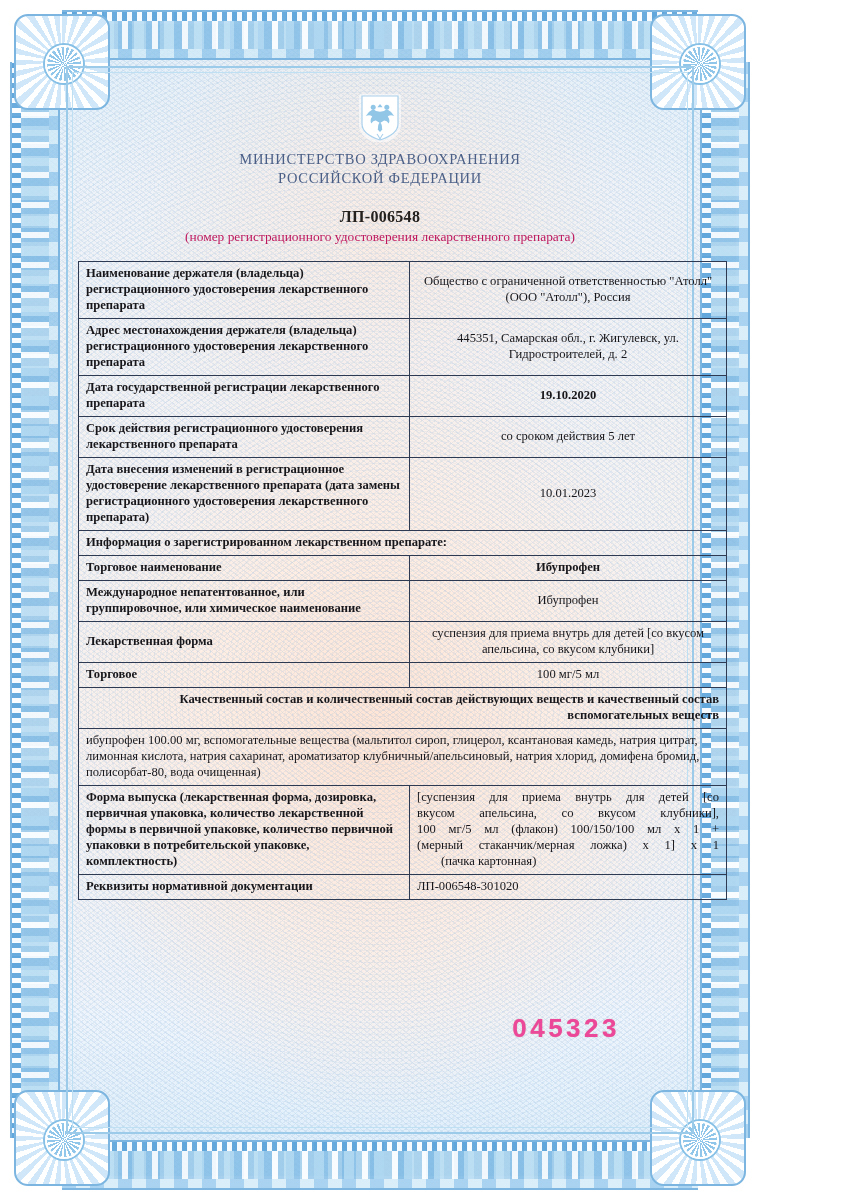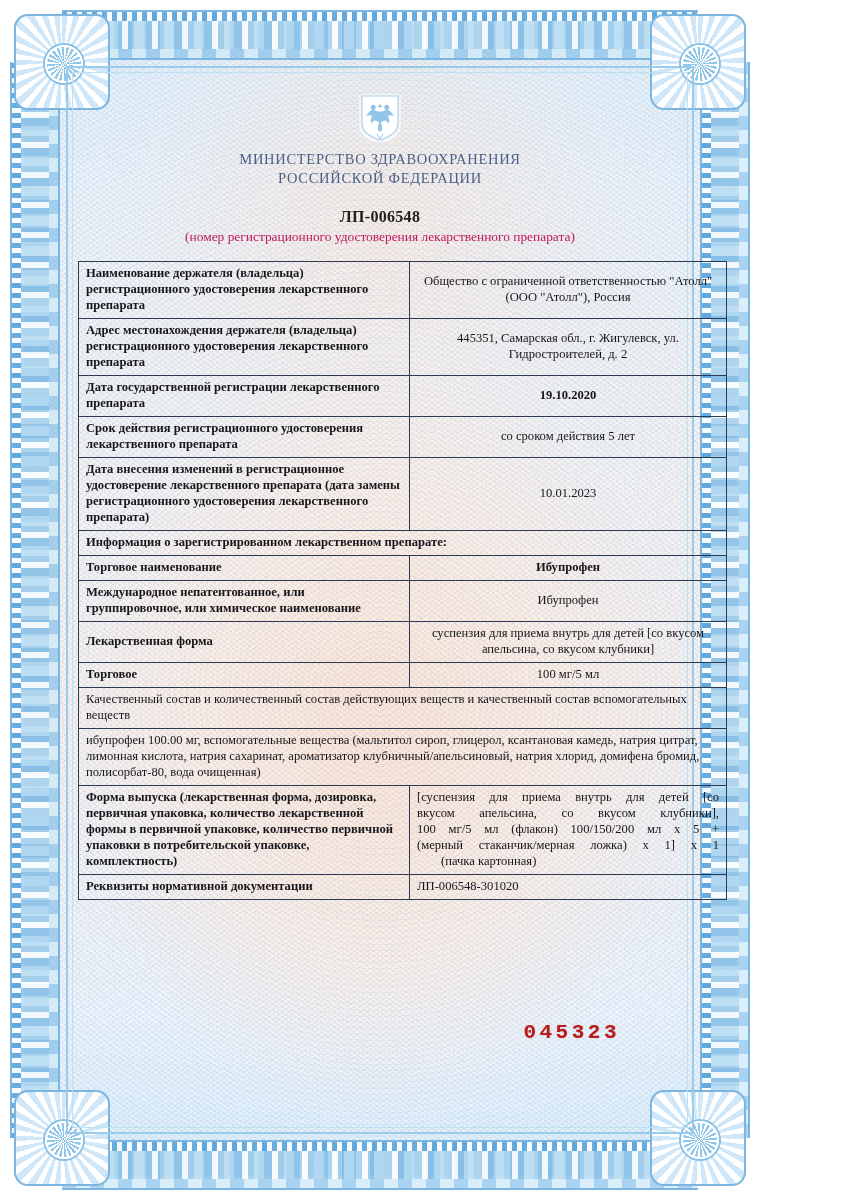--- a/index.html
+++ b/index.html
@@ -97,29 +97,29 @@
 
   
   table.cert{margin:16px auto 16px;border-collapse:collapse;width:618px;
     table-layout:fixed;background:transparent;}
   table.cert td{border:1px solid #2d3a52;padding:4px 7px;
     font-size:12.6px;line-height:1.27;color:#17161a;vertical-align:middle;}
   td.lbl{width:316px;font-weight:bold;}
   td.val{width:302px;text-align:center;}
   td.val.left{text-align:left;}
   td.span{text-align:left;font-weight:bold;font-size:12.8px;padding:5px 7px;}
-  td.span.b{font-weight:normal;text-align:left;}
+  td.span.b{font-weight:bold;text-align:right;}
   td.val.bold{font-weight:bold;}
   td.just{text-align:justify;text-align-last:justify;padding:4px 8px;}
   td.just .lastline{text-align-last:left;padding-left:24px;}
   td.compo{font-size:12.4px;line-height:1.35;text-align:left;padding:5px 8px;}
 
   .serial{position:absolute;right:62px;bottom:78px;
-    color:#b91c1c;font-family:Liberation Mono, monospace;
-    font-size:21px;letter-spacing:3.5px;font-weight:bold;
+    color:#ec4899;font-family:Liberation Sans, sans-serif;
+    font-size:26px;letter-spacing:3.5px;font-weight:bold;
     text-shadow:0 0 1px rgba(192,57,43,.4);}
 </style>
 </head>
 <body>
 
 <div class="page">
 
   <div class="paper">
     <div class="guilloche"></div>
     <div class="guilloche2"></div>
@@ -222,21 +222,21 @@
           <td class="span b" colspan="2">Качественный состав и количественный состав действующих веществ и качественный состав вспомогательных веществ</td>
         </tr>
         <tr>
           <td class="compo" colspan="2">ибупрофен 100.00 мг, вспомогательные вещества (мальтитол сироп, глицерол, ксантановая камедь, натрия цитрат, лимонная кислота, натрия сахаринат, ароматизатор клубничный/апельсиновый, натрия хлорид, домифена бромид, полисорбат-80, вода очищенная)</td>
         </tr>
         <tr>
           <td class="lbl">Форма выпуска (лекарственная форма, дозировка, первичная упаковка, количество лекарственной формы в первичной упаковке, количество первичной упаковки в потребительской упаковке, комплектность)</td>
           <td class="just">
             <div>[суспензия для приема внутрь для детей [со</div>
             <div>вкусом апельсина, со вкусом клубники],</div>
-            <div>100 мг/5 мл (флакон) 100/150/200 мл х 5 +</div>
+            <div>100 мг/5 мл (флакон) 100/150/100 мл х 1 +</div>
             <div>(мерный стаканчик/мерная ложка) х 1] х 1</div>
             <div class="lastline">(пачка картонная)</div>
           </td>
         </tr>
         <tr>
           <td class="lbl">Реквизиты нормативной документации</td>
           <td class="val left">ЛП-006548-301020</td>
         </tr>
       </tbody>
     </table>

